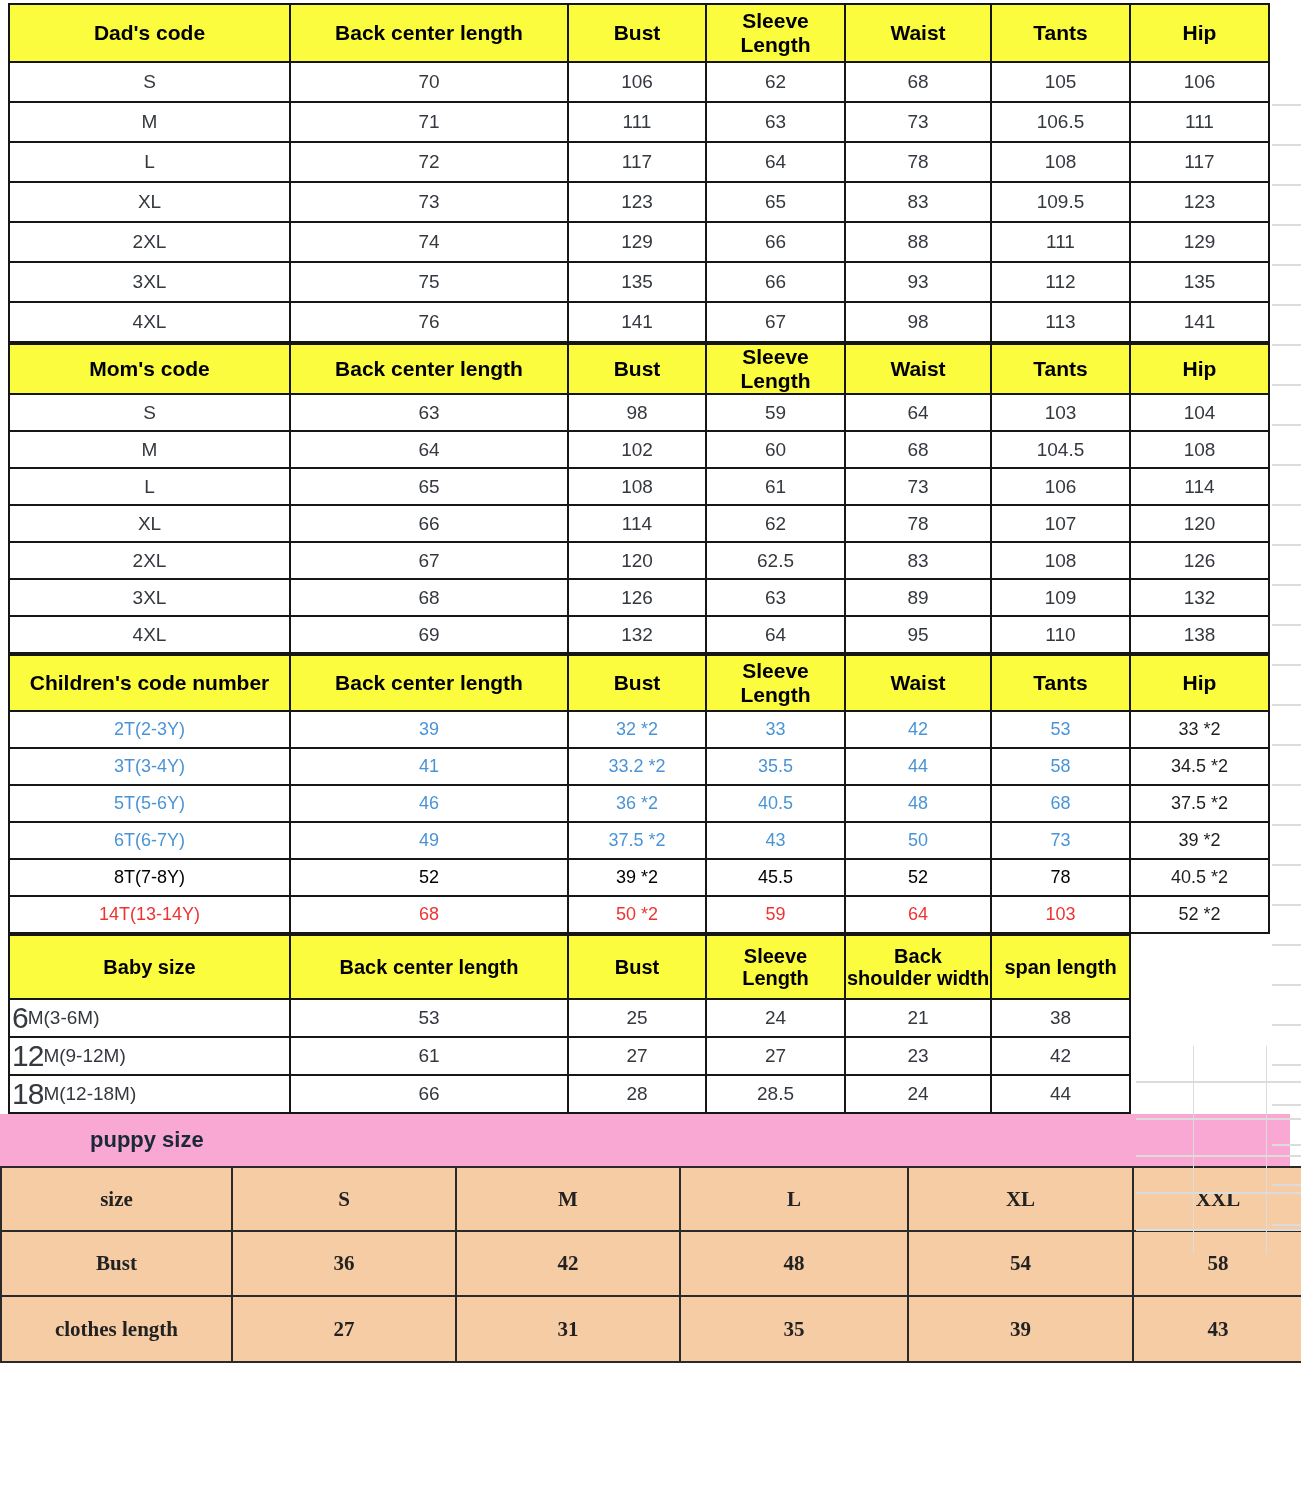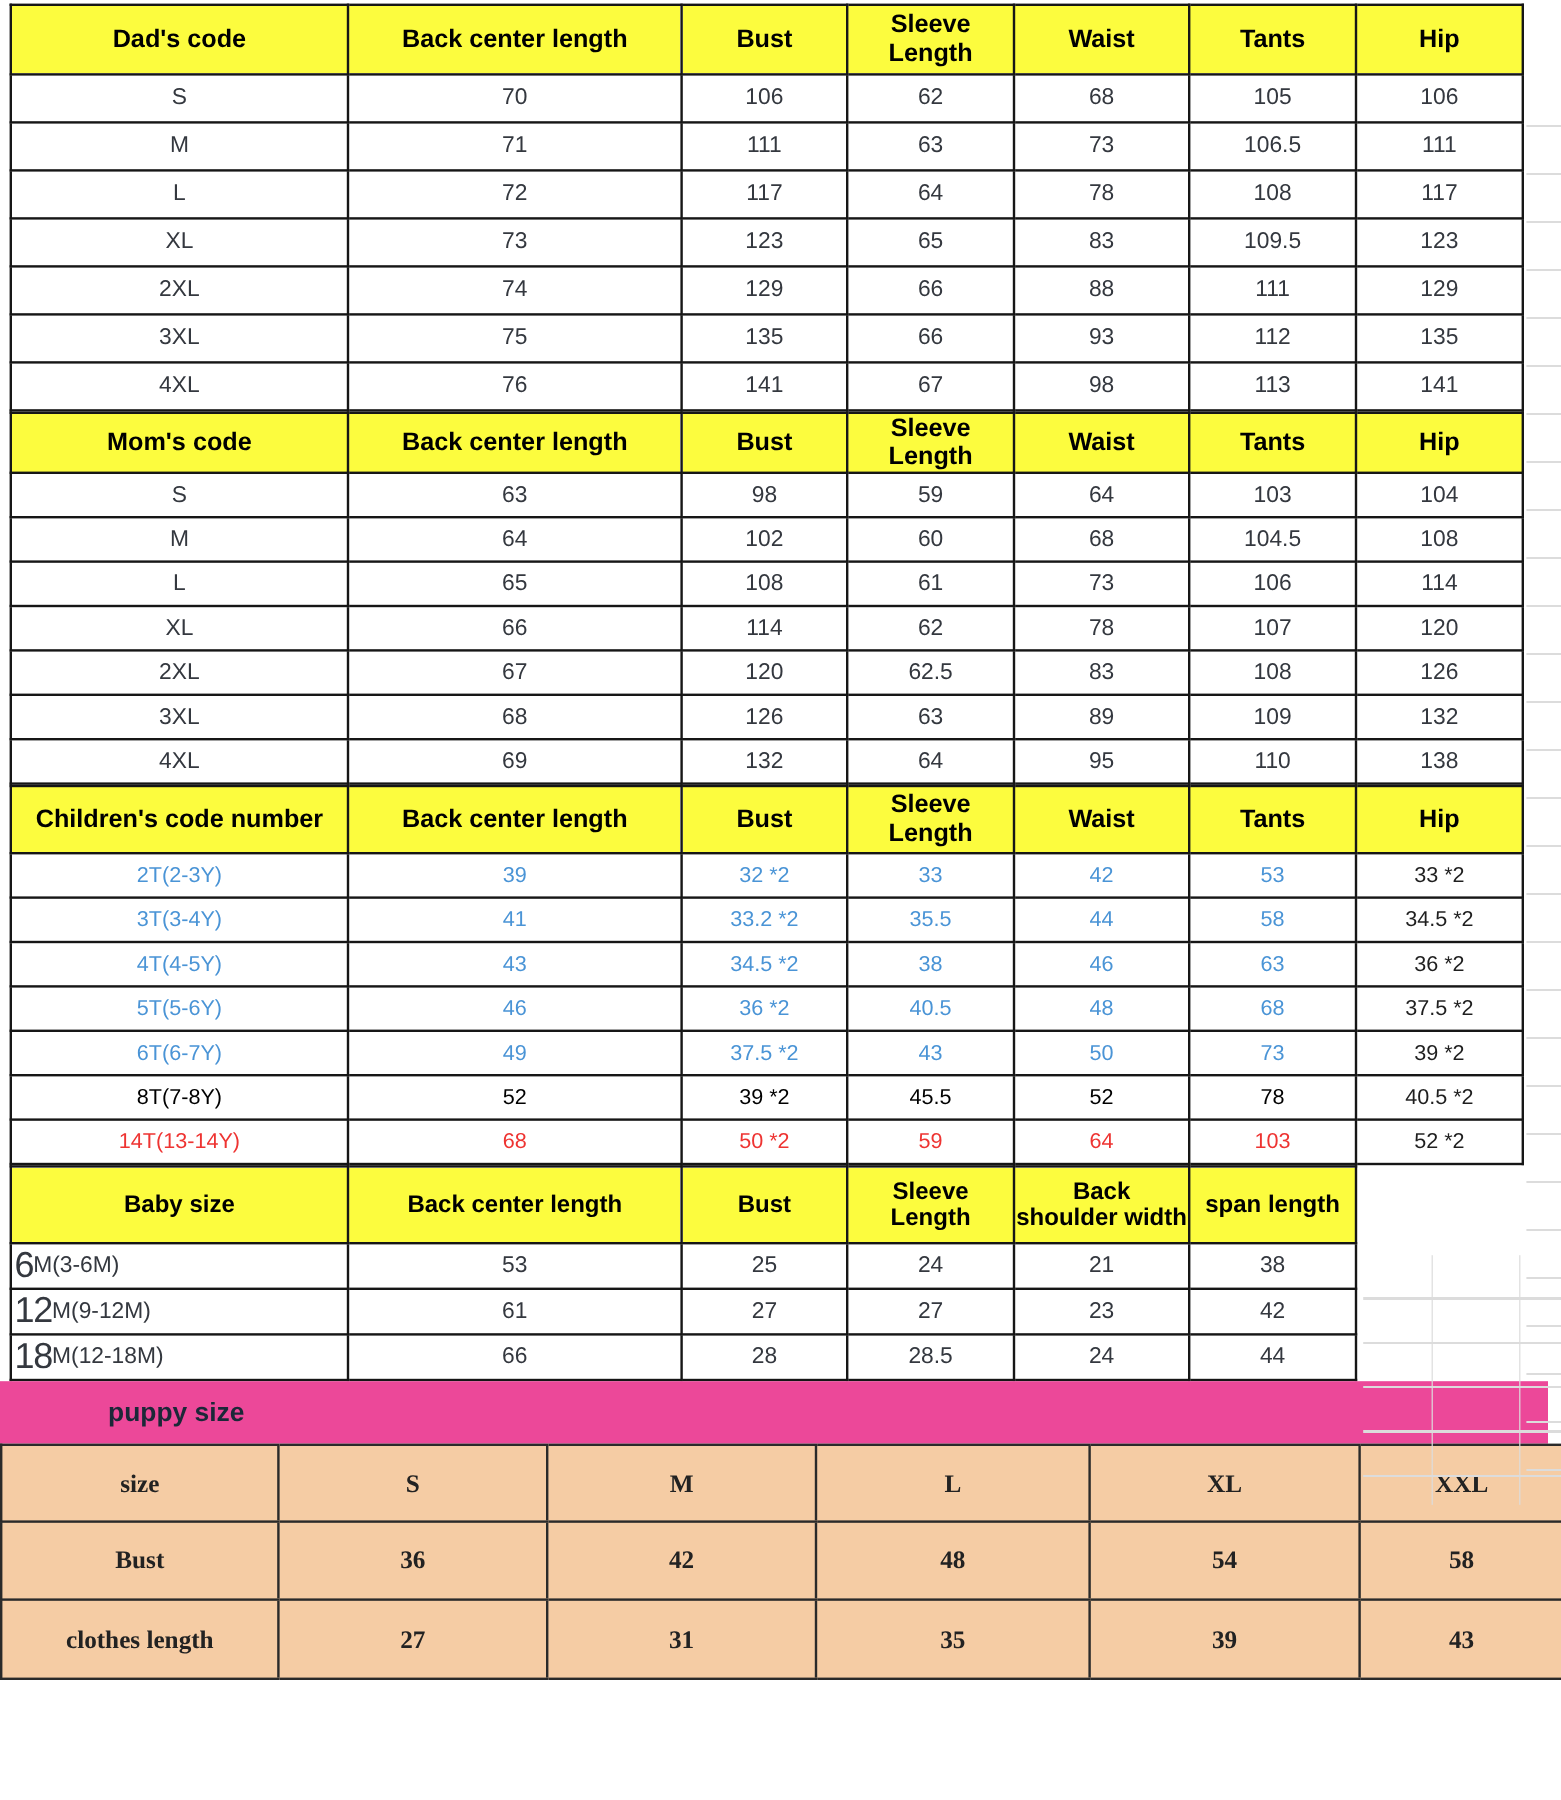--- a/index.html
+++ b/index.html
@@ -27,21 +27,21 @@
   .tone-navy td{color:#000000;}
   .tone-red td{color:#ee3432;}
   .children-table .tone-blue td:last-child,
   .children-table .tone-navy td:last-child,
   .children-table .tone-red td:last-child{color:#1f1f1f;}
   
   .baby-label{text-align:left !important;padding-left:2px !important;color:#222;}
   .baby-label .big{font-size:30px;font-weight:500;letter-spacing:-1px;}
   .baby-label span{vertical-align:middle;}
   
-  .blue-bar{width:1290px;height:52px;background:#ec4899;display:flex;align-items:center;}
+  .blue-bar{width:1290px;height:52px;background:#f9a8d4;display:flex;align-items:center;}
   .blue-bar span{margin-left:90px;font-size:22px;font-weight:700;color:#1b2838;}
   
   .puppy-table{width:1301px;}
   .puppy-table td{background:#f5cca4;border:2px solid #2a2a2a;border-right:none;
         font-weight:700;font-size:21px;color:#222;text-align:center;font-family:Liberation Serif, serif;}
   .puppy-table td+td{border-left:2px solid #2a2a2a;}
   .puppy-table tr:nth-child(1) td{height:60px;}
   .puppy-table tr:nth-child(2) td{height:61px;}
   .puppy-table tr:nth-child(3) td{height:62px;}
   col.p1{width:231px;} col.p2{width:224px;} col.p3{width:224px;}
@@ -275,29 +275,20 @@
           <tr class="tone-blue">
             <td>3T(3-4Y)</td>
             <td>41</td>
             <td>33.2 *2</td>
             <td>35.5</td>
             <td>44</td>
             <td>58</td>
             <td>34.5 *2</td>
           </tr>
           <tr class="tone-blue">
-            <td>4T(4-5Y)</td>
-            <td>43</td>
-            <td>34.5 *2</td>
-            <td>38</td>
-            <td>46</td>
-            <td>63</td>
-            <td>36 *2</td>
-          </tr>
-          <tr class="tone-blue">
             <td>5T(5-6Y)</td>
             <td>46</td>
             <td>36 *2</td>
             <td>40.5</td>
             <td>48</td>
             <td>68</td>
             <td>37.5 *2</td>
           </tr>
           <tr class="tone-blue">
             <td>6T(6-7Y)</td>

